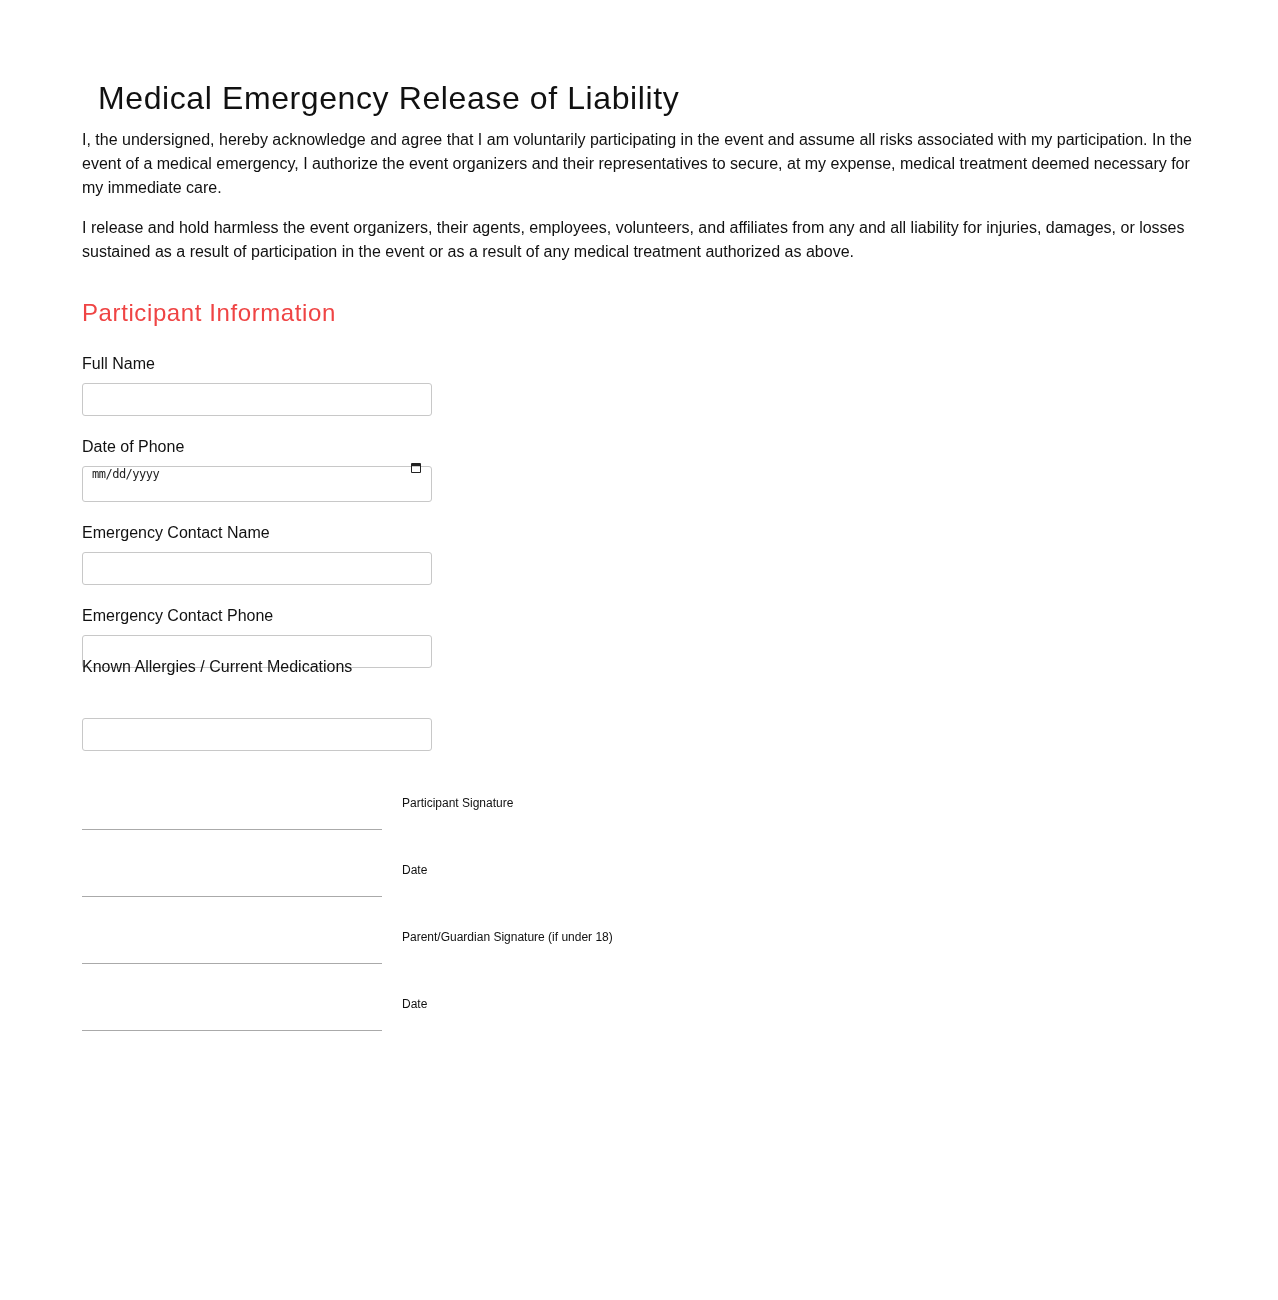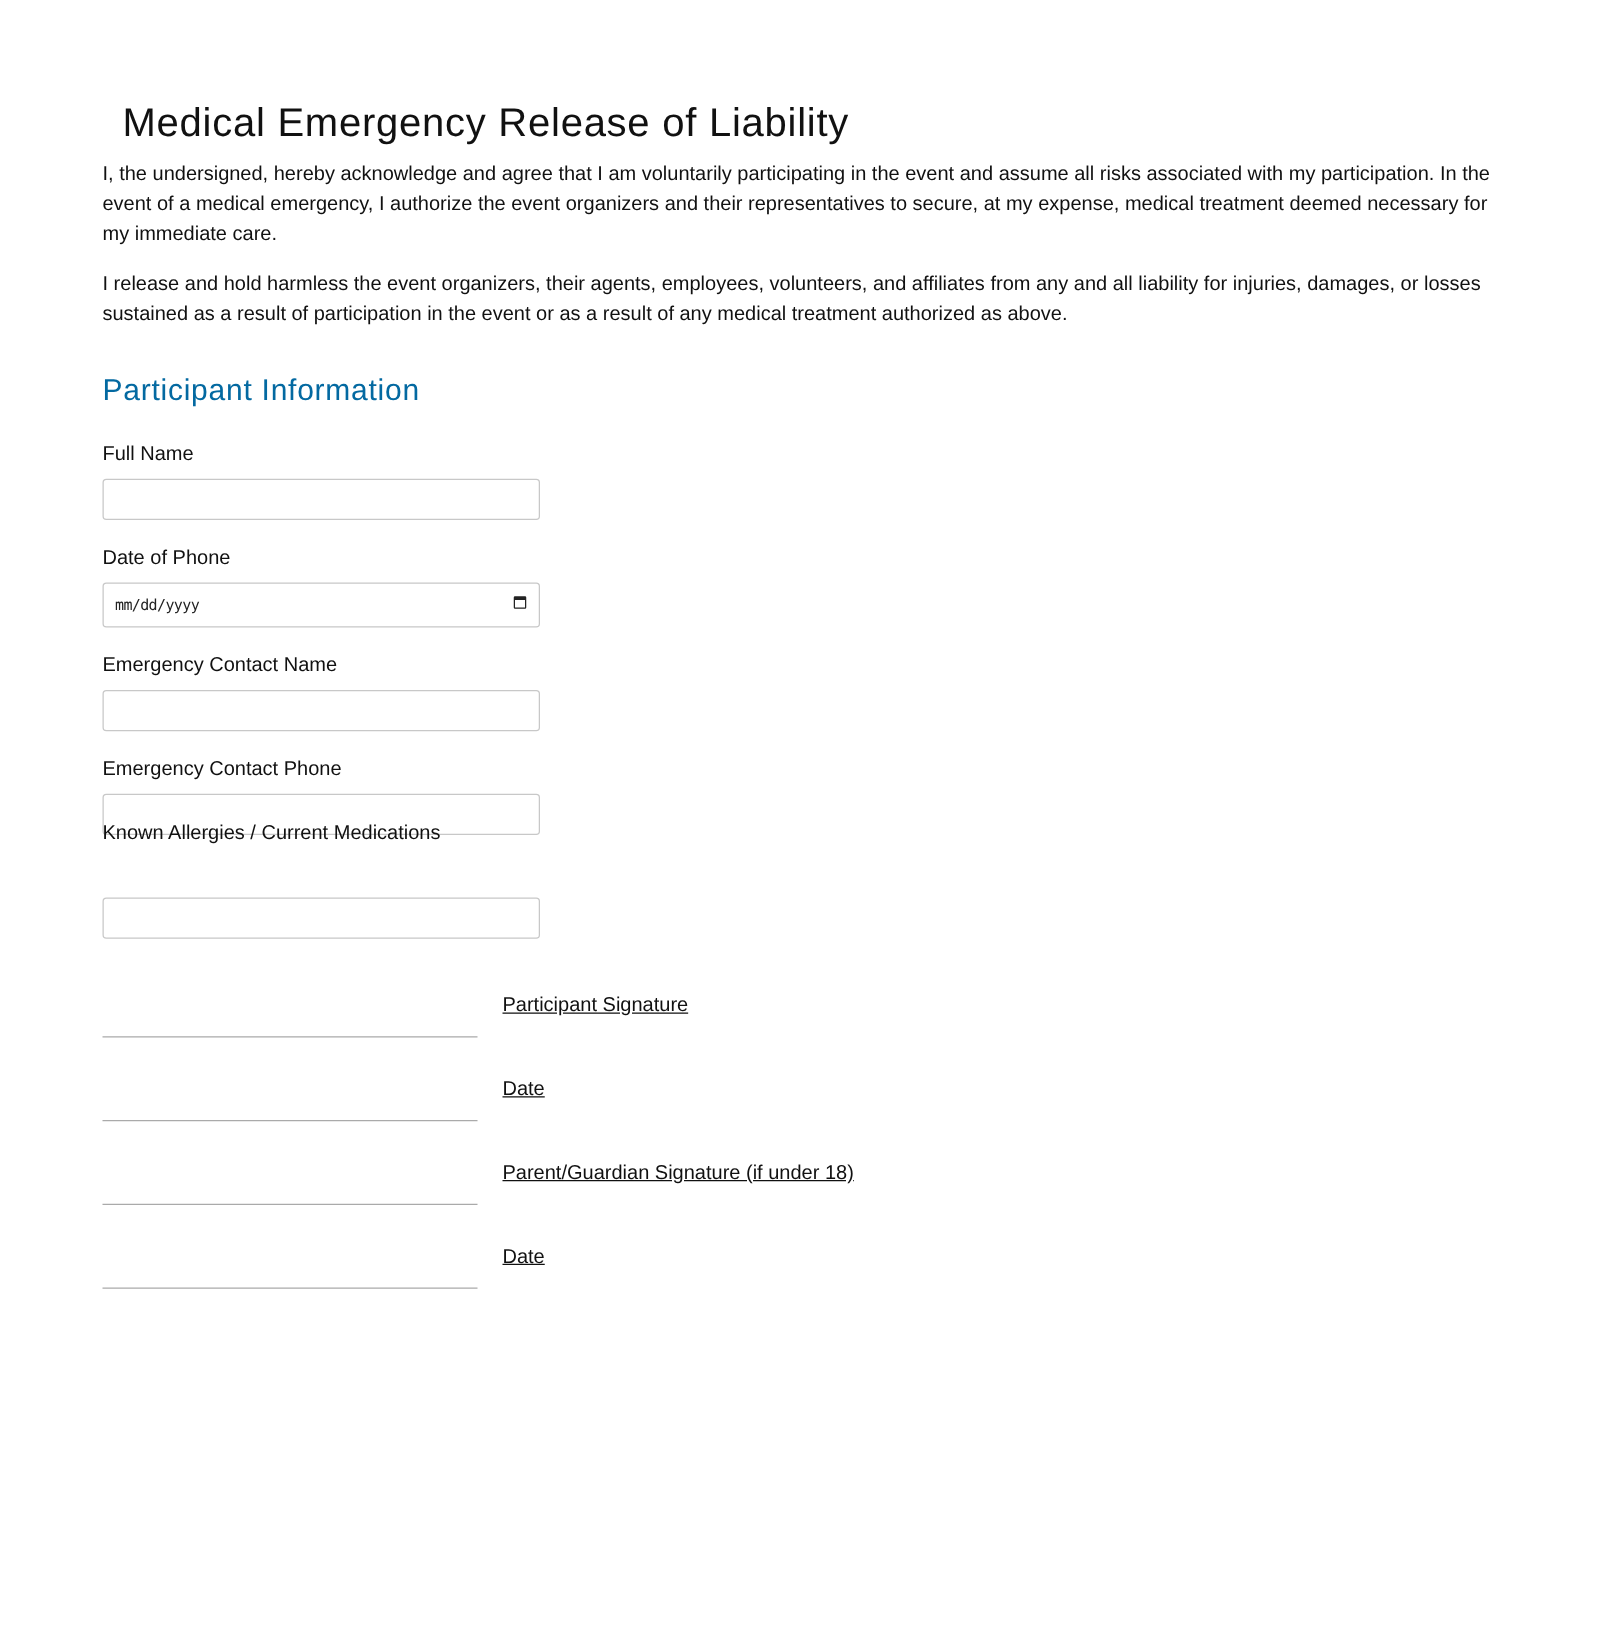--- a/index.html
+++ b/index.html
@@ -43,21 +43,21 @@
     #para1 { top: 128px; }
     #para2 { top: 216px; }
     h2.section-title {
       position: absolute;
       top: 299px;
       left: 0;
       margin: 0;
       font-size: 24px;
       font-weight: normal;
       letter-spacing: 0.6px;
-      color: #0369a1;
+      color: #ef4444;
       white-space: nowrap;
     }
     .field-label {
       position: absolute;
       left: 0;
       font-size: 16px;
       color: #111;
       white-space: nowrap;
     }
     .field-input {
@@ -70,21 +70,20 @@
       border-radius: 3px;
       background: #fff;
       padding: 0 8px;
       font-family: "Liberation Sans", sans-serif;
       font-size: 14px;
       outline: none;
     }
     .date-input {
       height: 36px;
       display: flex;
-      align-items: center;
       justify-content: space-between;
       padding: 0 10px 0 9px;
     }
     .date-placeholder {
       font-family: "DejaVu Sans Mono", monospace;
       font-size: 12px;
       color: #222;
       letter-spacing: -0.5px;
     }
     .calendar-icon {
@@ -99,24 +98,23 @@
     .sig-line {
       position: absolute;
       left: 0;
       width: 300px;
       height: 0;
       border-top: 1px solid #aaaaaa;
     }
     .sig-label {
       position: absolute;
       left: 320px;
-      font-size: 16px;
+      font-size: 12px;
       color: #111;
       white-space: nowrap;
-      text-decoration: underline;
     }
   </style>
 </head>
 <body>
 
 <div class="page">
 
   <h1 class="doc-title">Medical Emergency Release of Liability</h1>
 
   <p class="para" id="para1">I, the undersigned, hereby acknowledge and agree that I am voluntarily participating in the event and assume all risks associated with my participation. In the event of a medical emergency, I authorize the event organizers and their representatives to secure, at my expense, medical treatment deemed necessary for my immediate care.</p>

